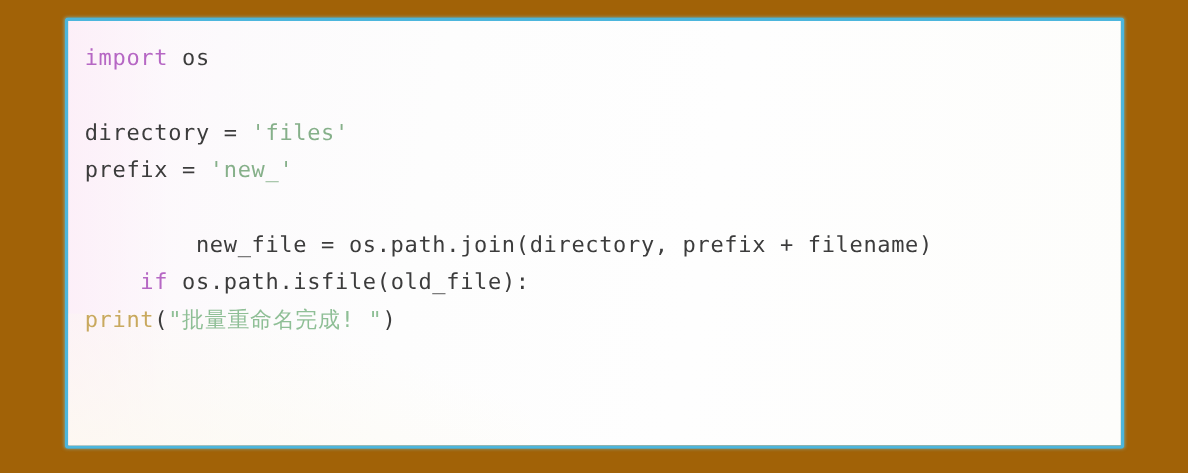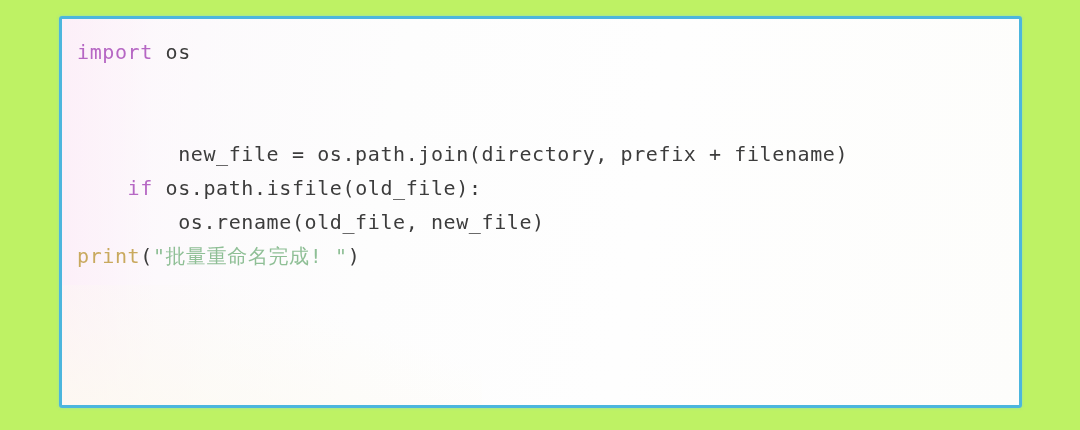--- a/index.html
+++ b/index.html
@@ -8,21 +8,21 @@
     background: #ffffff;
     width: 1080px;
     height: 430px;
     overflow: hidden;
   }
 
   #screenshot {
     position: relative;
     width: 1080px;
     height: 430px;
-    background: #bef264;
+    background: #a16207;
     font-family: "DejaVu Sans Mono", "Liberation Mono", monospace;
   }
 
   
   .code-card {
     position: absolute;
     left: 59px;
     top: 16px;
     width: 963px;
     height: 392px;
@@ -85,21 +85,22 @@
 </style>
 </head>
 <body>
 
 <div id="screenshot">
 
   <div class="code-card">
     <div class="code-body" id="code-lines">
         <div class="code-line"><span class="tok-kw">import</span><span class="tok-plain"> os</span></div>
         <div class="code-line blank">&nbsp;</div>
+        <div class="code-line"><span class="tok-plain">directory = </span><span class="tok-str">'files'</span></div>
+        <div class="code-line"><span class="tok-plain">prefix = </span><span class="tok-str">'new_'</span></div>
         <div class="code-line blank">&nbsp;</div>
         <div class="code-line"><span class="tok-plain">        new_file = os.path.join(directory, prefix + filename)</span></div>
         <div class="code-line"><span class="tok-plain">    </span><span class="tok-kw">if</span><span class="tok-plain"> os.path.isfile(old_file):</span></div>
-        <div class="code-line"><span class="tok-plain">        os.rename(old_file, new_file)</span></div>
         <div class="code-line"><span class="tok-builtin">print</span><span class="tok-punct">(</span><span class="tok-str-cn">"批量重命名完成! "</span><span class="tok-punct">)</span></div>
       </div>
   </div>
 
 </div>
 
 </body></html>

